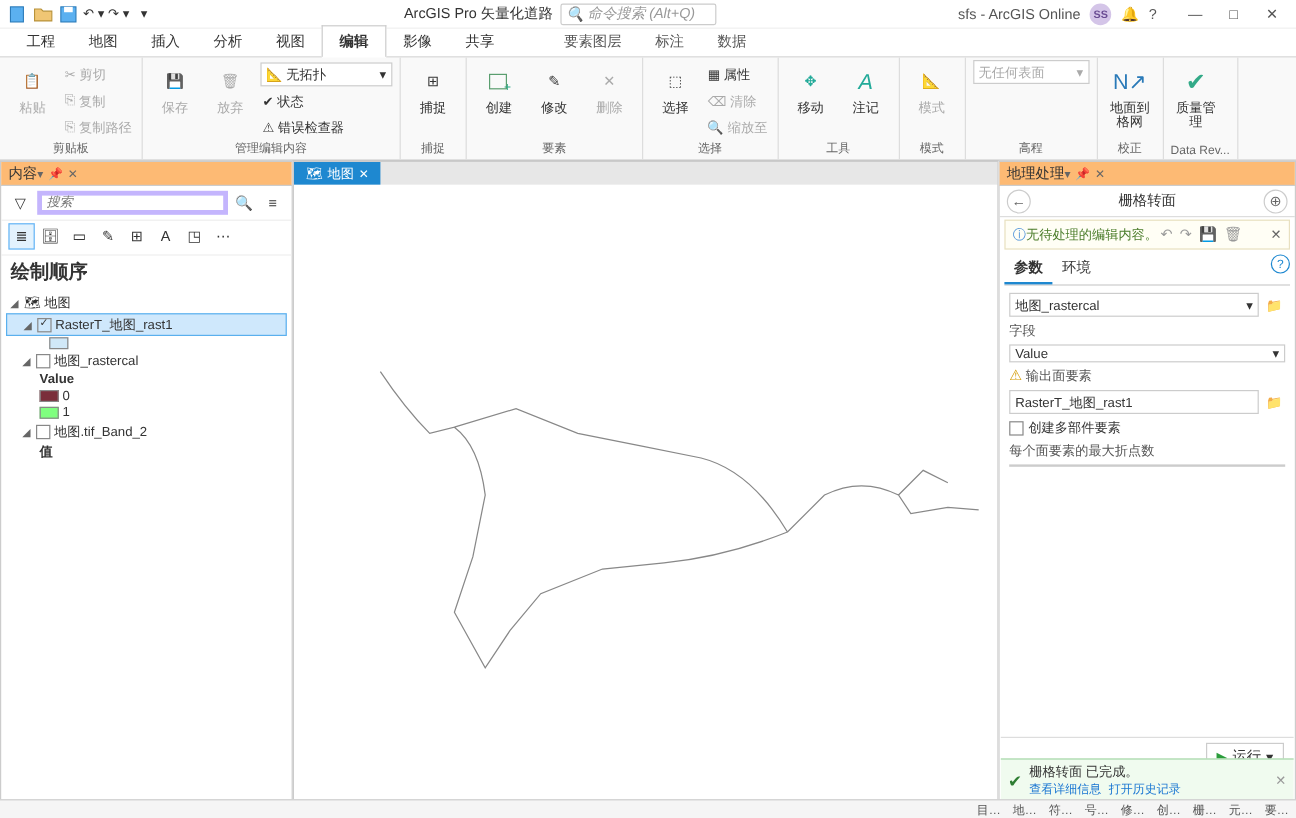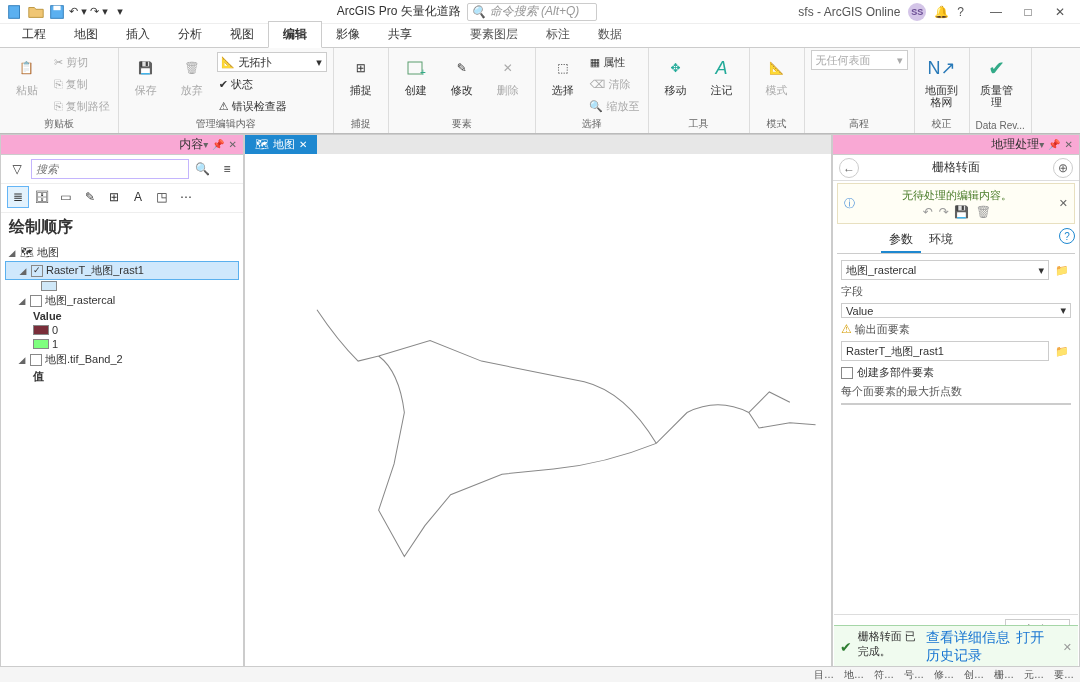--- a/index.html
+++ b/index.html
@@ -33,27 +33,27 @@
 .rbtn-large .lbl { font-size: 11px; text-align: center; line-height: 1.1; }
 .rbtn-small-stack { display: flex; flex-direction: column; gap: 2px; padding-top: 2px; }
 .rbtn-small { display: flex; align-items: center; gap: 3px; font-size: 11px; height: 20px; padding: 0 2px; }
 .combo { height: 20px; border: 1px solid #ccc; background: #fff; font-size: 11px; padding: 0 4px; display: flex; align-items: center; justify-content: space-between; }
 .dis { color: #aaa; }
 svg.ico { width: 20px; height: 20px; }
 
 
 .main { display: flex; height: 548px; }
 .panel { display: flex; flex-direction: column; border: 1px solid #ccc; background: #fff; }
-.panel-header { height: 20px; background: #f9a8d4; border-bottom: 1px solid #ccc; display: flex; align-items: center; padding: 0 6px; font-size: 12px; justify-content: flex-end; }
+.panel-header { height: 20px; background: #fdba74; border-bottom: 1px solid #ccc; display: flex; align-items: center; padding: 0 6px; font-size: 12px; justify-content: flex-start; }
 .panel-header .hbtns { display: flex; gap: 4px; color: #666; font-size: 10px; }
 
 
 .contents { width: 244px; }
 .contents .search-row { padding: 4px 6px; display: flex; gap: 4px; align-items: center; }
-.contents .search-input { flex: 1; height: 20px; border: 1px solid #c4b5fd; padding: 0 4px; font-size: 11px; color: #999; font-style: italic; }
+.contents .search-input { flex: 1; height: 20px; border: 4px solid #c4b5fd; padding: 0 4px; font-size: 11px; color: #999; font-style: italic; }
 .contents .filter-btn { width: 20px; height: 20px; display: flex; align-items: center; justify-content: center; border: none; }
 .toc-toolbar { display: flex; gap: 2px; padding: 2px 6px 4px; border-top: 1px solid #eee; border-bottom: 1px solid #eee; }
 .toc-tbtn { width: 22px; height: 22px; display: flex; align-items: center; justify-content: center; }
 .toc-tbtn.active { background: #e3f2fd; border: 1px solid #64b5f6; }
 .toc-section { padding: 4px 8px; font-weight: bold; font-size: 16px; }
 .toc-tree { padding: 2px 4px; font-size: 11px; }
 .toc-item { display: flex; align-items: center; gap: 3px; padding: 1px 2px; }
 .toc-item.selected { background: #cfe8fc; border: 1px solid #5ab0ee; }
 .toc-indent1 { padding-left: 12px; }
 .toc-indent2 { padding-left: 28px; }
@@ -74,41 +74,41 @@
 .scale-box { width: 82px; height: 18px; border: 1px solid #ccc; padding: 0 4px; display: flex; align-items: center; justify-content: space-between; }
 .status-sep { color: #ccc; }
 .status-icons { display: flex; gap: 6px; align-items: center; }
 
 
 .gp { width: 248px; }
 .gp-breadcrumb { height: 26px; display: flex; align-items: center; justify-content: space-between; padding: 0 6px; border-bottom: 1px solid #ddd; }
 .gp-breadcrumb .back, .gp-breadcrumb .add { width: 20px; height: 20px; border: 1px solid #ccc; border-radius: 50%; display: flex; align-items: center; justify-content: center; color: #666; }
 .gp-title { flex: 1; text-align: center; font-size: 12px; }
 .gp-msg { background: #fffef5; border: 1px solid #e8e0c0; margin: 2px 4px; padding: 4px 6px; font-size: 11px; display: flex; align-items: center; justify-content: space-between; color: #666; }
-.gp-msg .msg-left { display: flex; flex-direction: column; gap: 2px; }
+.gp-msg .msg-left { display: flex; flex-direction: row; gap: 2px; }
 .gp-msg .msg-title { color: #4a7c2a; text-align: center; }
 .gp-msg .msg-icons { display: flex; gap: 6px; justify-content: center; color: #999; font-size: 12px; }
 .gp-tabs { display: flex; border-bottom: 1px solid #ccc; margin: 2px 4px 0; font-size: 12px; }
 .gp-tab { padding: 3px 8px; cursor: pointer; }
-.gp-tab.active { border-bottom: 2px solid #1e88d0; font-weight: normal; margin-left: 44px; }
+.gp-tab.active { border-bottom: 2px solid #1e88d0; font-weight: bold; }
 .gp-help { margin-left: auto; color: #1e88d0; width: 16px; height: 16px; border: 1px solid #1e88d0; border-radius: 50%; display: flex; align-items: center; justify-content: center; font-size: 10px; }
 .gp-body { padding: 6px 8px; font-size: 11px; display: flex; flex-direction: column; gap: 4px; }
 .gp-label { color: #555; }
 .gp-input-row { display: flex; gap: 4px; align-items: center; }
 .gp-input { flex: 1; height: 20px; border: 1px solid #ccc; padding: 0 4px; font-size: 11px; background: #fff; display: flex; align-items: center; justify-content: space-between; }
 .gp-folder { width: 18px; height: 18px; color: #d4a84b; display: flex; align-items: center; justify-content: center; }
 .gp-warn { color: #d49b00; font-size: 12px; }
 .gp-check-row { display: flex; align-items: center; gap: 4px; }
 .gp-run { display: flex; justify-content: flex-end; padding: 4px 8px; border-top: 1px solid #ddd; position: absolute; bottom: 36px; right: 2px; width: 244px; background: #fff; }
 .gp-run-btn { display: flex; align-items: center; gap: 4px; border: 1px solid #ccc; padding: 2px 8px; font-size: 12px; }
 .gp-run-btn .play { color: #2a9d3b; }
 .gp-complete { position: absolute; bottom: 14px; right: 2px; width: 244px; background: #f0fbef; border-top: 1px solid #a5d6a7; padding: 3px 6px; font-size: 11px; display: flex; align-items: center; gap: 6px; }
 .gp-complete .check { color: #2e7d32; font-size: 14px; }
-.gp-complete .links { display: flex; flex-direction: row; }
-.gp-complete a { color: #1976d2; text-decoration: none; font-size: 14px; }
+.gp-complete .links { display: flex; flex-direction: column; }
+.gp-complete a { color: #1976d2; text-decoration: none; font-size: 10px; }
 
 
 .statusbar { position: absolute; bottom: 0; left: 0; right: 0; height: 16px; border-top: 1px solid #ccc; background: #f5f5f5; display: flex; align-items: center; justify-content: flex-end; padding: 0 6px; font-size: 10px; color: #555; gap: 10px; }
 </style>
 </head>
 <body>
 
 <div class="titlebar">
   <div class="qat">
     <div class="qat-btn">

